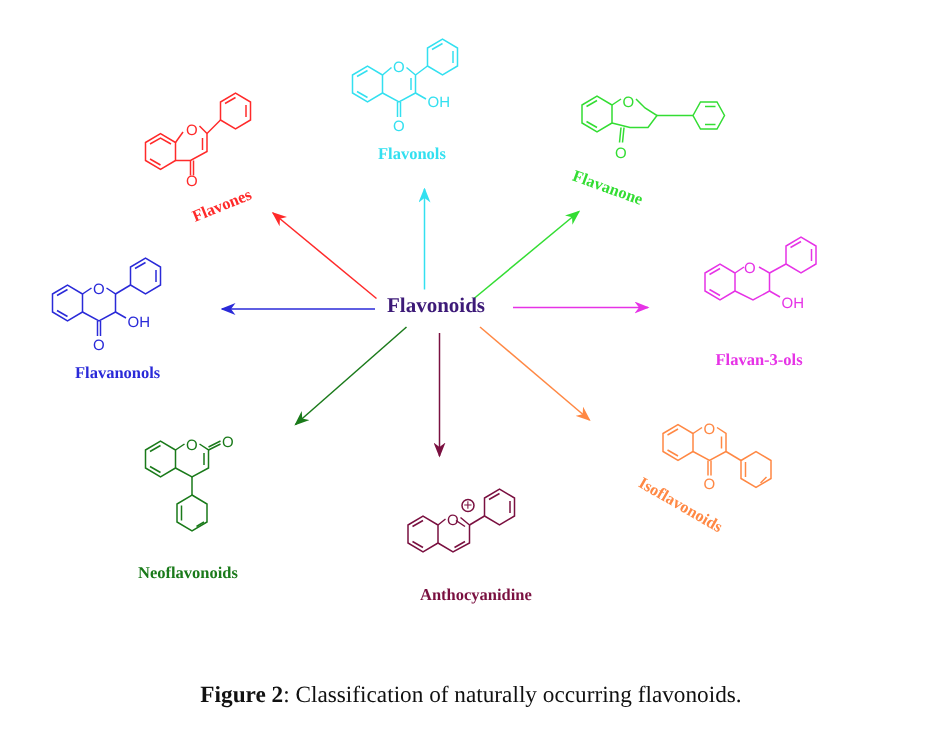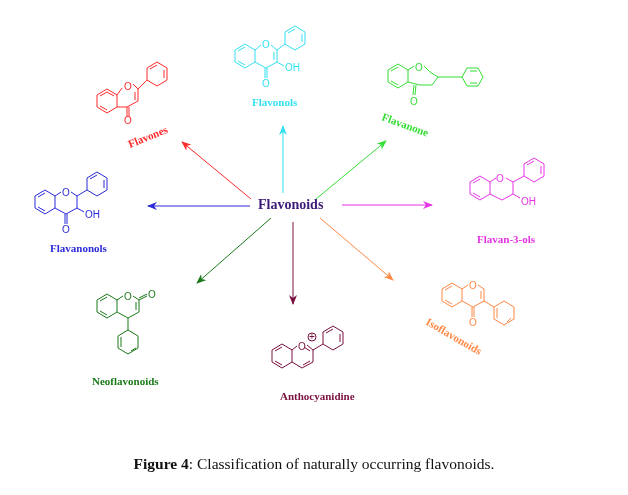--- a/index.html
+++ b/index.html
@@ -191,13 +191,13 @@
   <text x="381" y="120" fill="#33dd33" font-family="Liberation Serif, serif" font-weight="bold" font-size="11" transform="rotate(20 381 120)">Flavanone</text>
   <text x="477" y="243" fill="#e633e6" font-family="Liberation Serif, serif" font-weight="bold" font-size="11">Flavan-3-ols</text>
   <text x="425" y="324" fill="#ff8844" font-family="Liberation Serif, serif" font-weight="bold" font-size="11" transform="rotate(30 425 324)">Isoflavonoids</text>
   <text x="280" y="400" fill="#7a1040" font-family="Liberation Serif, serif" font-weight="bold" font-size="11">Anthocyanidine</text>
   <text x="92" y="385" fill="#1a7a1a" font-family="Liberation Serif, serif" font-weight="bold" font-size="11">Neoflavonoids</text>
   <text x="50" y="252" fill="#2a2ad8" font-family="Liberation Serif, serif" font-weight="bold" font-size="11">Flavanonols</text>
 </svg>
 
 <div class="center">Flavonoids</div>
 
-<div class="caption"><b>Figure 4</b><span>: Classification of naturally occurring flavonoids.</span></div>
+<div class="caption"><b>Figure 2</b><span>: Classification of naturally occurring flavonoids.</span></div>
 
 </body></html>

